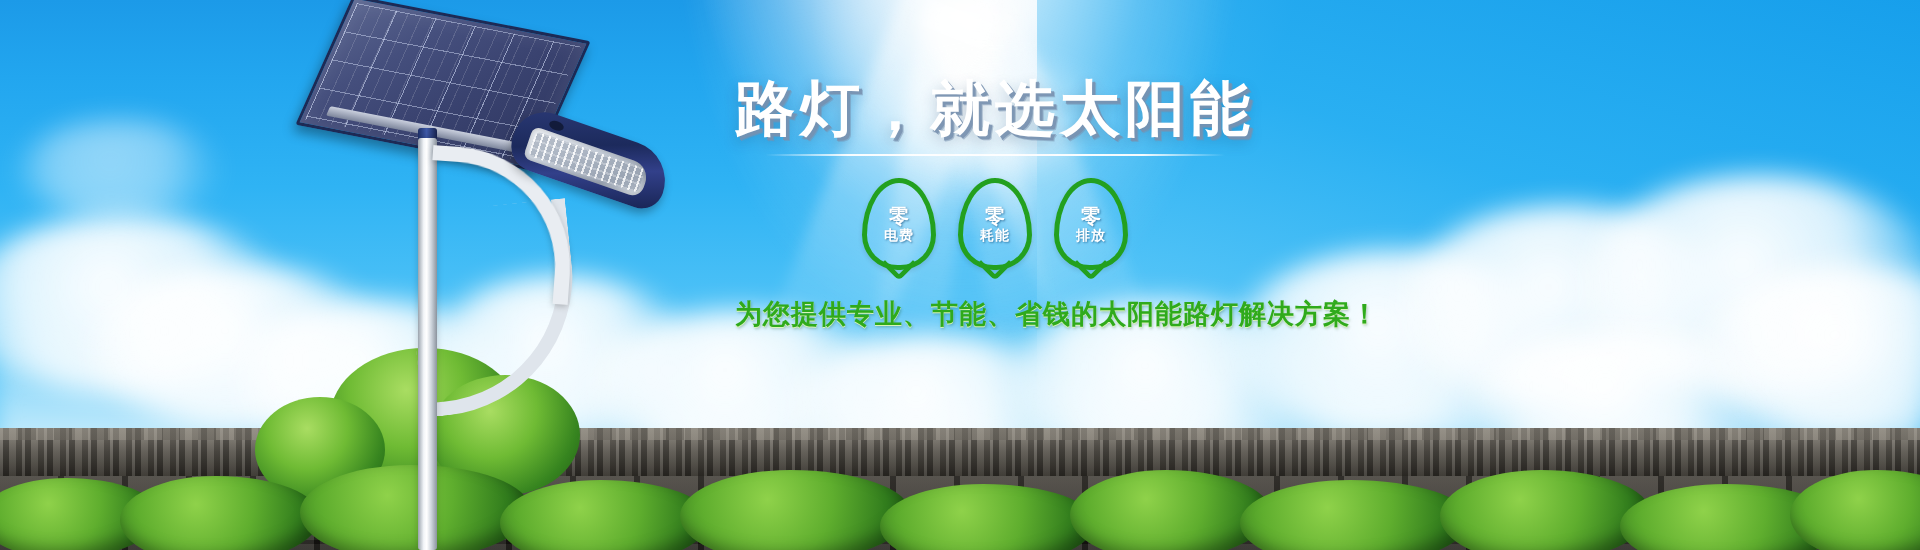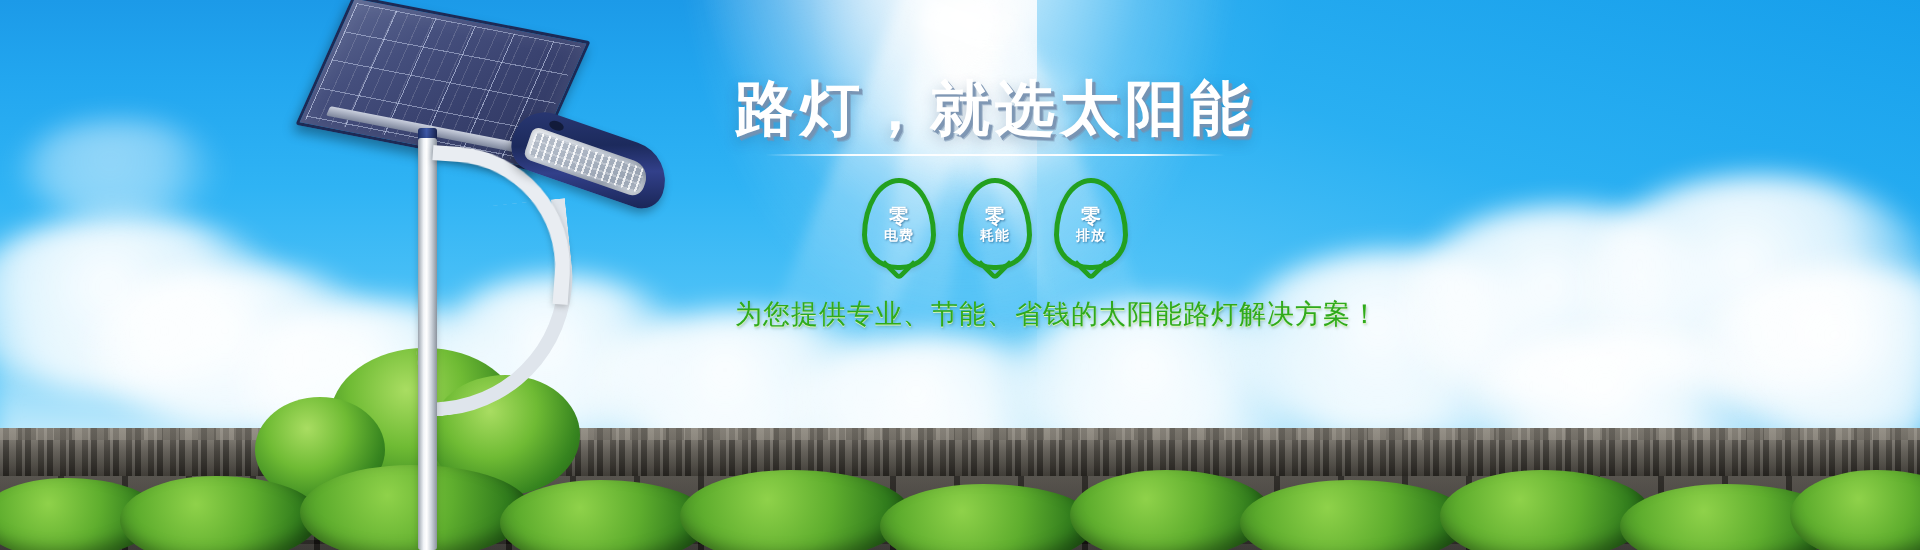--- a/index.html
+++ b/index.html
@@ -123,21 +123,21 @@
     transform:translateX(-50%) rotate(45deg);
     border-right:5px solid #23a01f;border-bottom:5px solid #23a01f;
     background:transparent;border-radius:0 0 6px 0;}
   .badge-zero{position:relative;font-size:20px;font-weight:bold;color:#ffffff;line-height:1;
     text-shadow:1px 1px 2px rgba(0,60,110,.55);}
   .badge-label{position:relative;font-size:19px;font-weight:bold;color:#ffffff;
     line-height:1.02;letter-spacing:1px;margin-top:2px;
     text-shadow:1px 1px 2px rgba(0,60,110,.55);}
   .badge-label.two{font-size:14px;}
 
-  .tagline{margin-top:26px;font-size:27px;font-weight:normal;letter-spacing:1px;
+  .tagline{margin-top:26px;font-size:27px;font-weight:bold;letter-spacing:1px;
     white-space:nowrap;color:#2faa1c;
     text-shadow:0 1px 0 #d8f5b8, 1px 2px 3px rgba(0,70,0,.28);}
 </style>
 </head>
 <body>
 
 <div class="banner">
 
   <div class="sky"></div>
   <div class="sky-right"></div>

